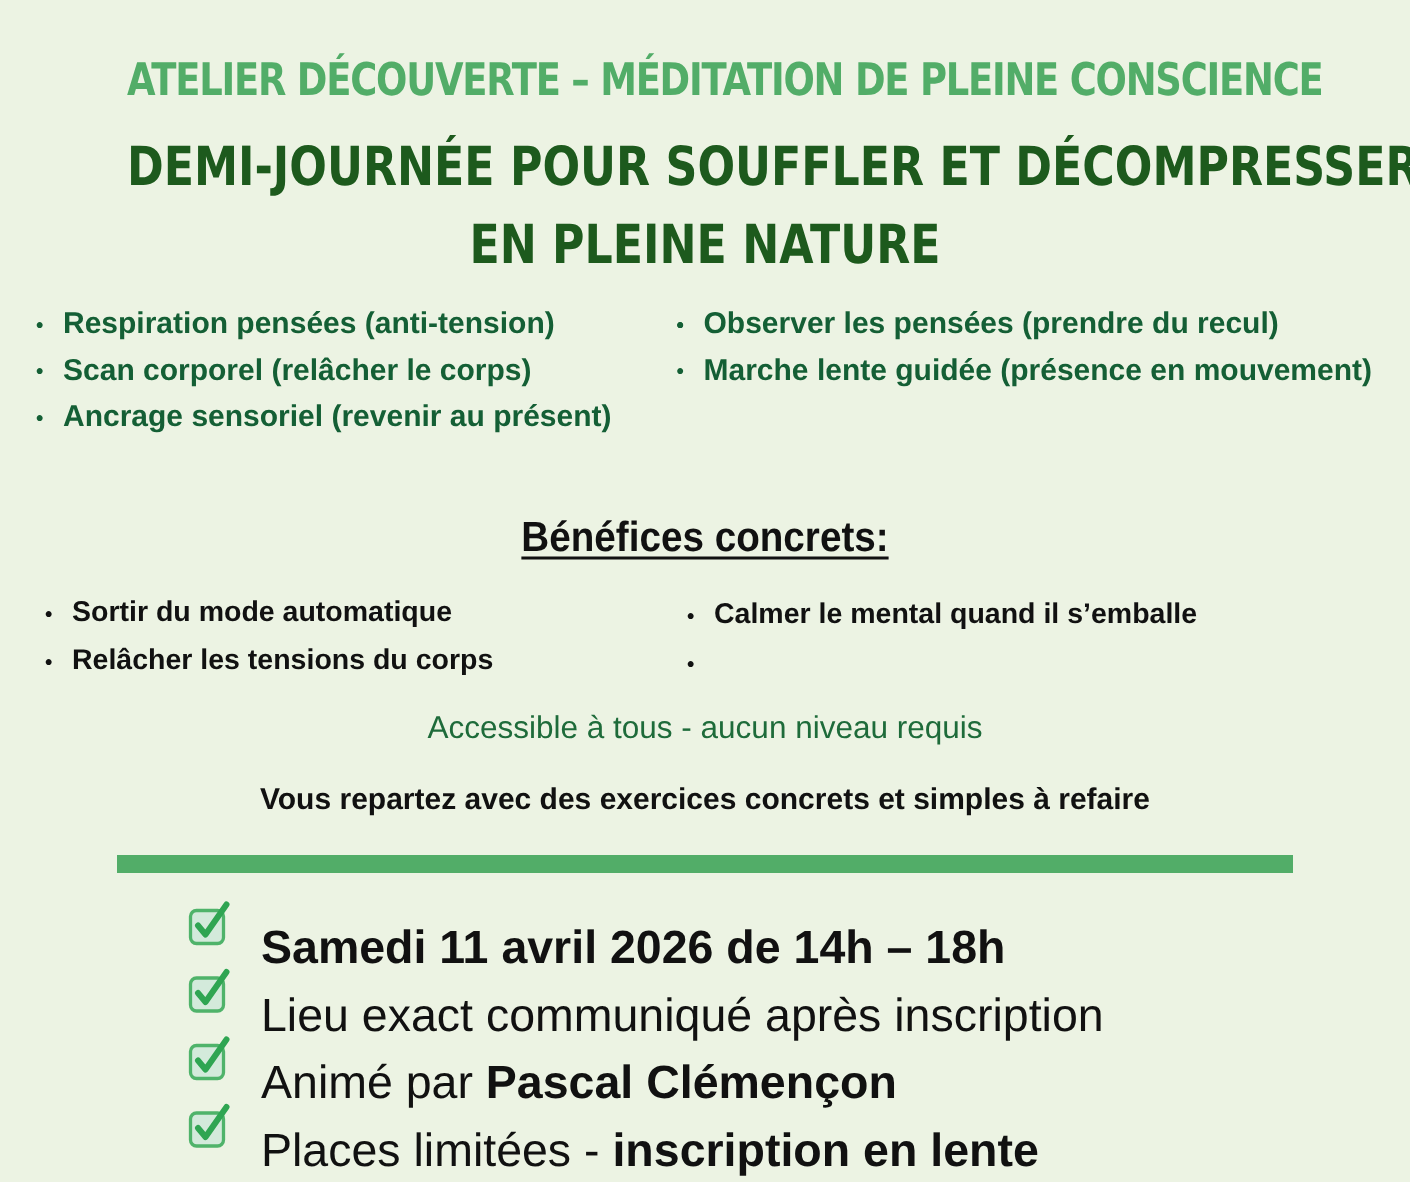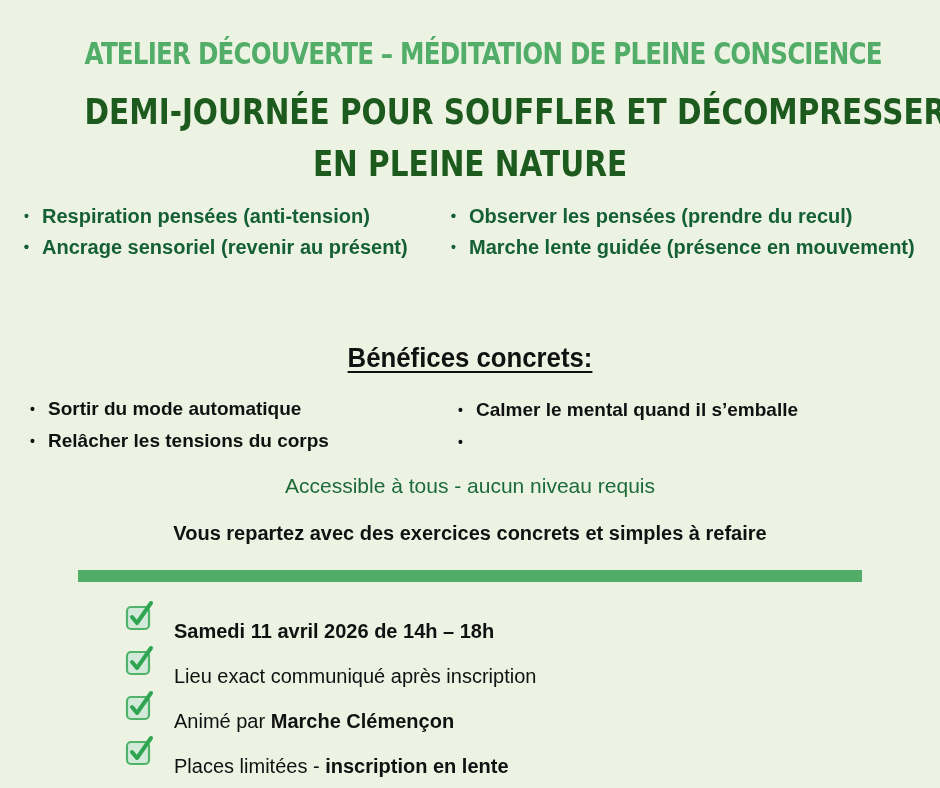--- a/index.html
+++ b/index.html
@@ -52,35 +52,35 @@
     left: 0; width: 940px; top: 522px; text-align: center;
     font-weight: bold; font-size: 20px; color: #111;
   }
   .divider {
     left: 78px; top: 570px; width: 784px; height: 12px;
     background: #52ad68;
   }
   .infos { left: 124px; top: 593px; }
   .info-row { display: flex; align-items: center; height: 45px; }
   .check { width: 34px; height: 34px; margin-right: 16px; flex: none; }
-  .info-text { font-size: 20px; color: #111; white-space: nowrap; margin-top: 32px; }
+  .info-text { font-size: 31px; color: #111; white-space: nowrap; margin-top: 32px; }
   .info-text b { font-weight: bold; }
 </style>
 </head>
 <body>
 
 <div class="abs title1">ATELIER DÉCOUVERTE – MÉDITATION DE PLEINE CONSCIENCE</div>
 <div class="abs title2">
   <div>DEMI-JOURNÉE POUR SOUFFLER ET DÉCOMPRESSER</div>
   <div>EN PLEINE NATURE</div>
 </div>
 
 <ul class="abs list tech tech-left">
   <li><span class="bullet">•</span><span>Respiration pensées (anti-tension)</span></li>
-  <li><span class="bullet">•</span></li>
+  <li><span class="bullet">•</span><span>Scan corporel (relâcher le corps)</span></li>
   <li><span class="bullet">•</span><span>Ancrage sensoriel (revenir au présent)</span></li>
 </ul>
 <ul class="abs list tech tech-right">
   <li><span class="bullet">•</span></li>
   <li><span class="bullet">•</span><span>Observer les pensées (prendre du recul)</span></li>
   <li><span class="bullet">•</span><span>Marche lente guidée (présence en mouvement)</span></li>
 </ul>
 
 <div class="abs benefits-heading"><span>Bénéfices concrets:</span></div>
 
@@ -110,21 +110,21 @@
       <rect x="3" y="8" width="22" height="22" rx="4" fill="#d3eadb" stroke="#4fb36a" stroke-width="2.2"></rect>
       <path d="M8 18 L13 24 L27 4" fill="none" stroke="#2fa552" stroke-width="4" stroke-linecap="round" stroke-linejoin="round"></path>
     </svg>
     <span class="info-text"><span>Lieu exact communiqué après inscription</span><b></b></span>
   </div>
   <div class="info-row">
     <svg class="check" viewBox="0 0 34 34">
       <rect x="3" y="8" width="22" height="22" rx="4" fill="#d3eadb" stroke="#4fb36a" stroke-width="2.2"></rect>
       <path d="M8 18 L13 24 L27 4" fill="none" stroke="#2fa552" stroke-width="4" stroke-linecap="round" stroke-linejoin="round"></path>
     </svg>
-    <span class="info-text"><span>Animé par </span><b>Marche Clémençon</b></span>
+    <span class="info-text"><span>Animé par </span><b>Pascal Clémençon</b></span>
   </div>
   <div class="info-row">
     <svg class="check" viewBox="0 0 34 34">
       <rect x="3" y="8" width="22" height="22" rx="4" fill="#d3eadb" stroke="#4fb36a" stroke-width="2.2"></rect>
       <path d="M8 18 L13 24 L27 4" fill="none" stroke="#2fa552" stroke-width="4" stroke-linecap="round" stroke-linejoin="round"></path>
     </svg>
     <span class="info-text"><span>Places limitées - </span><b>inscription en lente</b></span>
   </div>
 </div>
 

